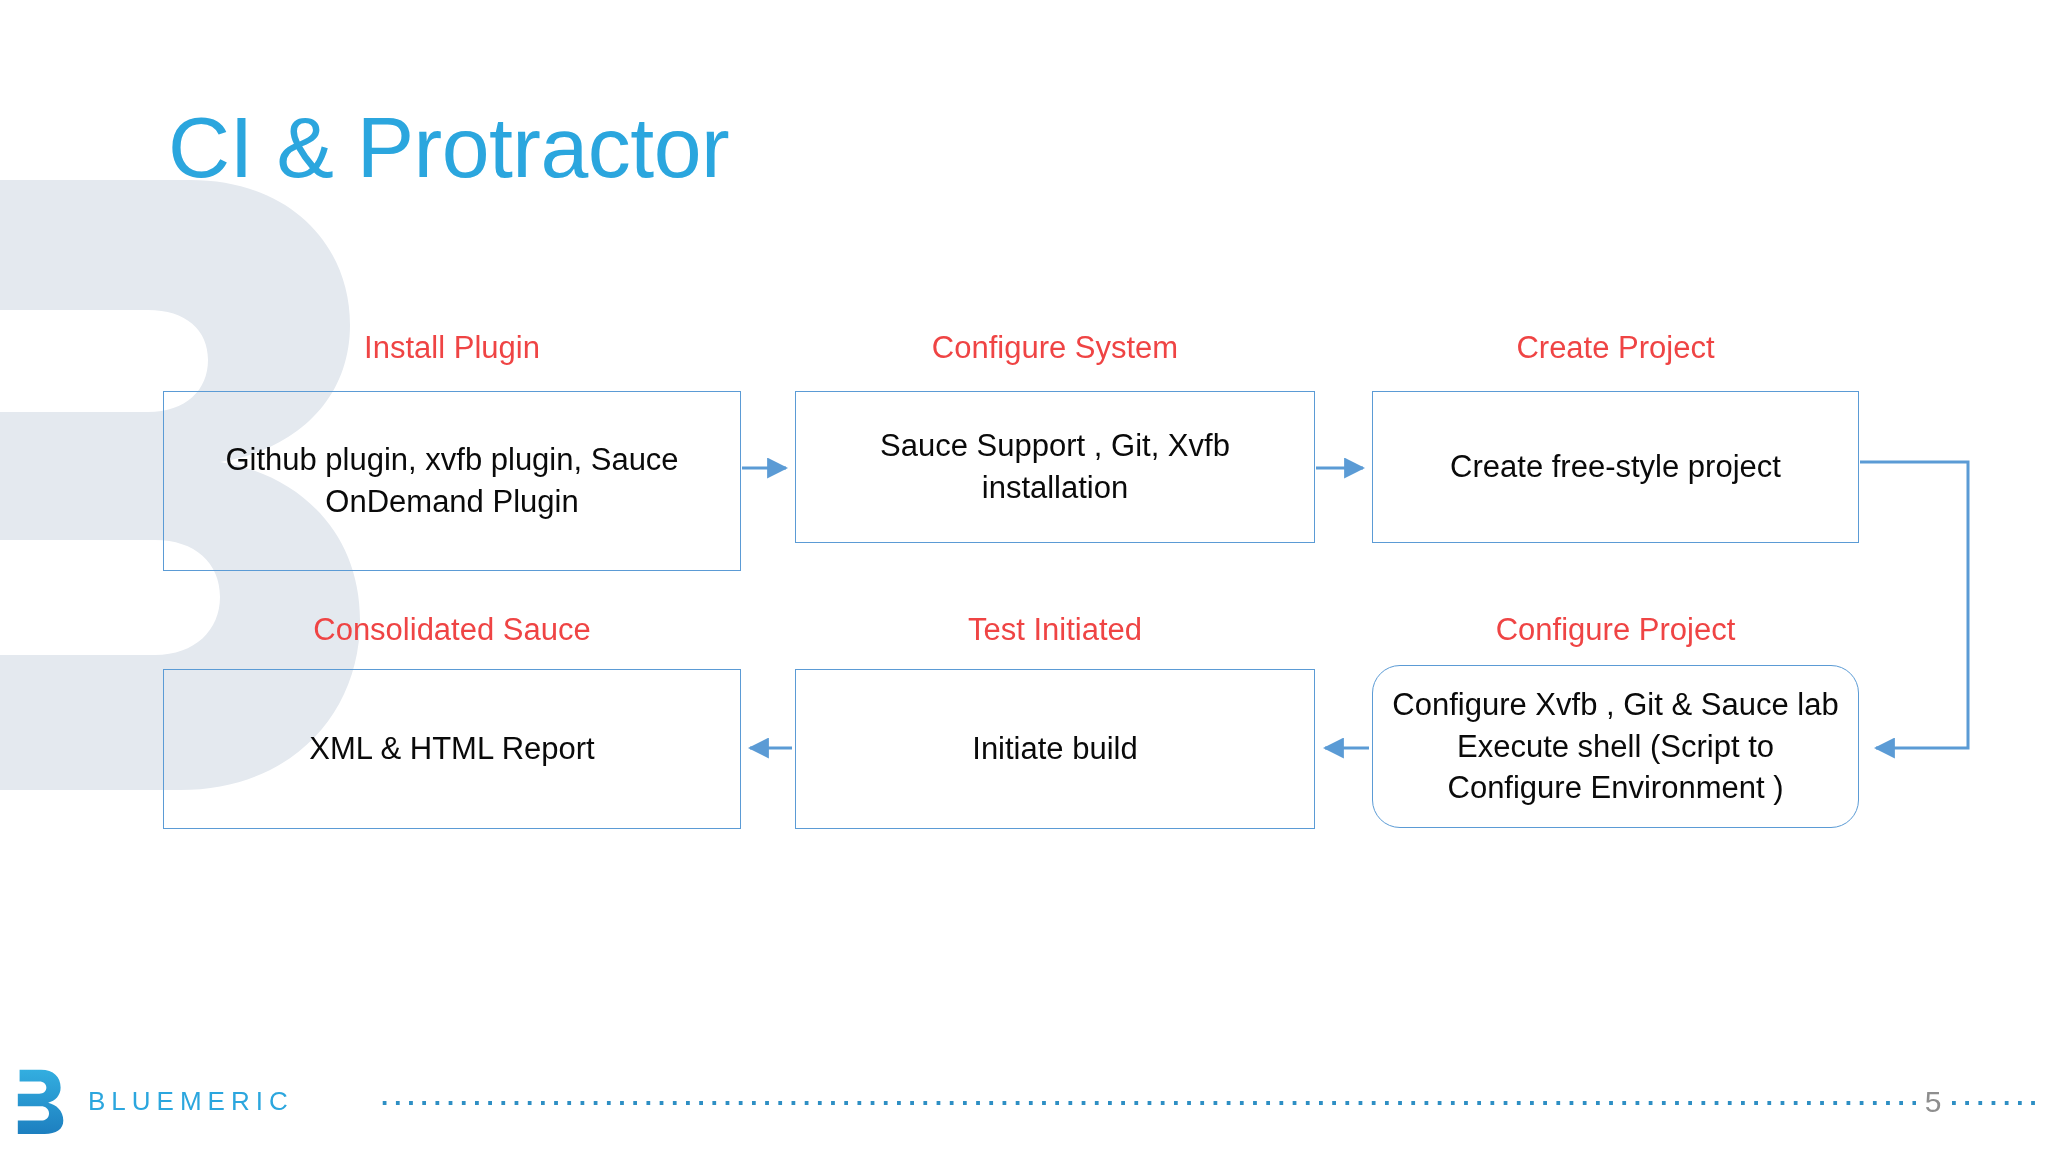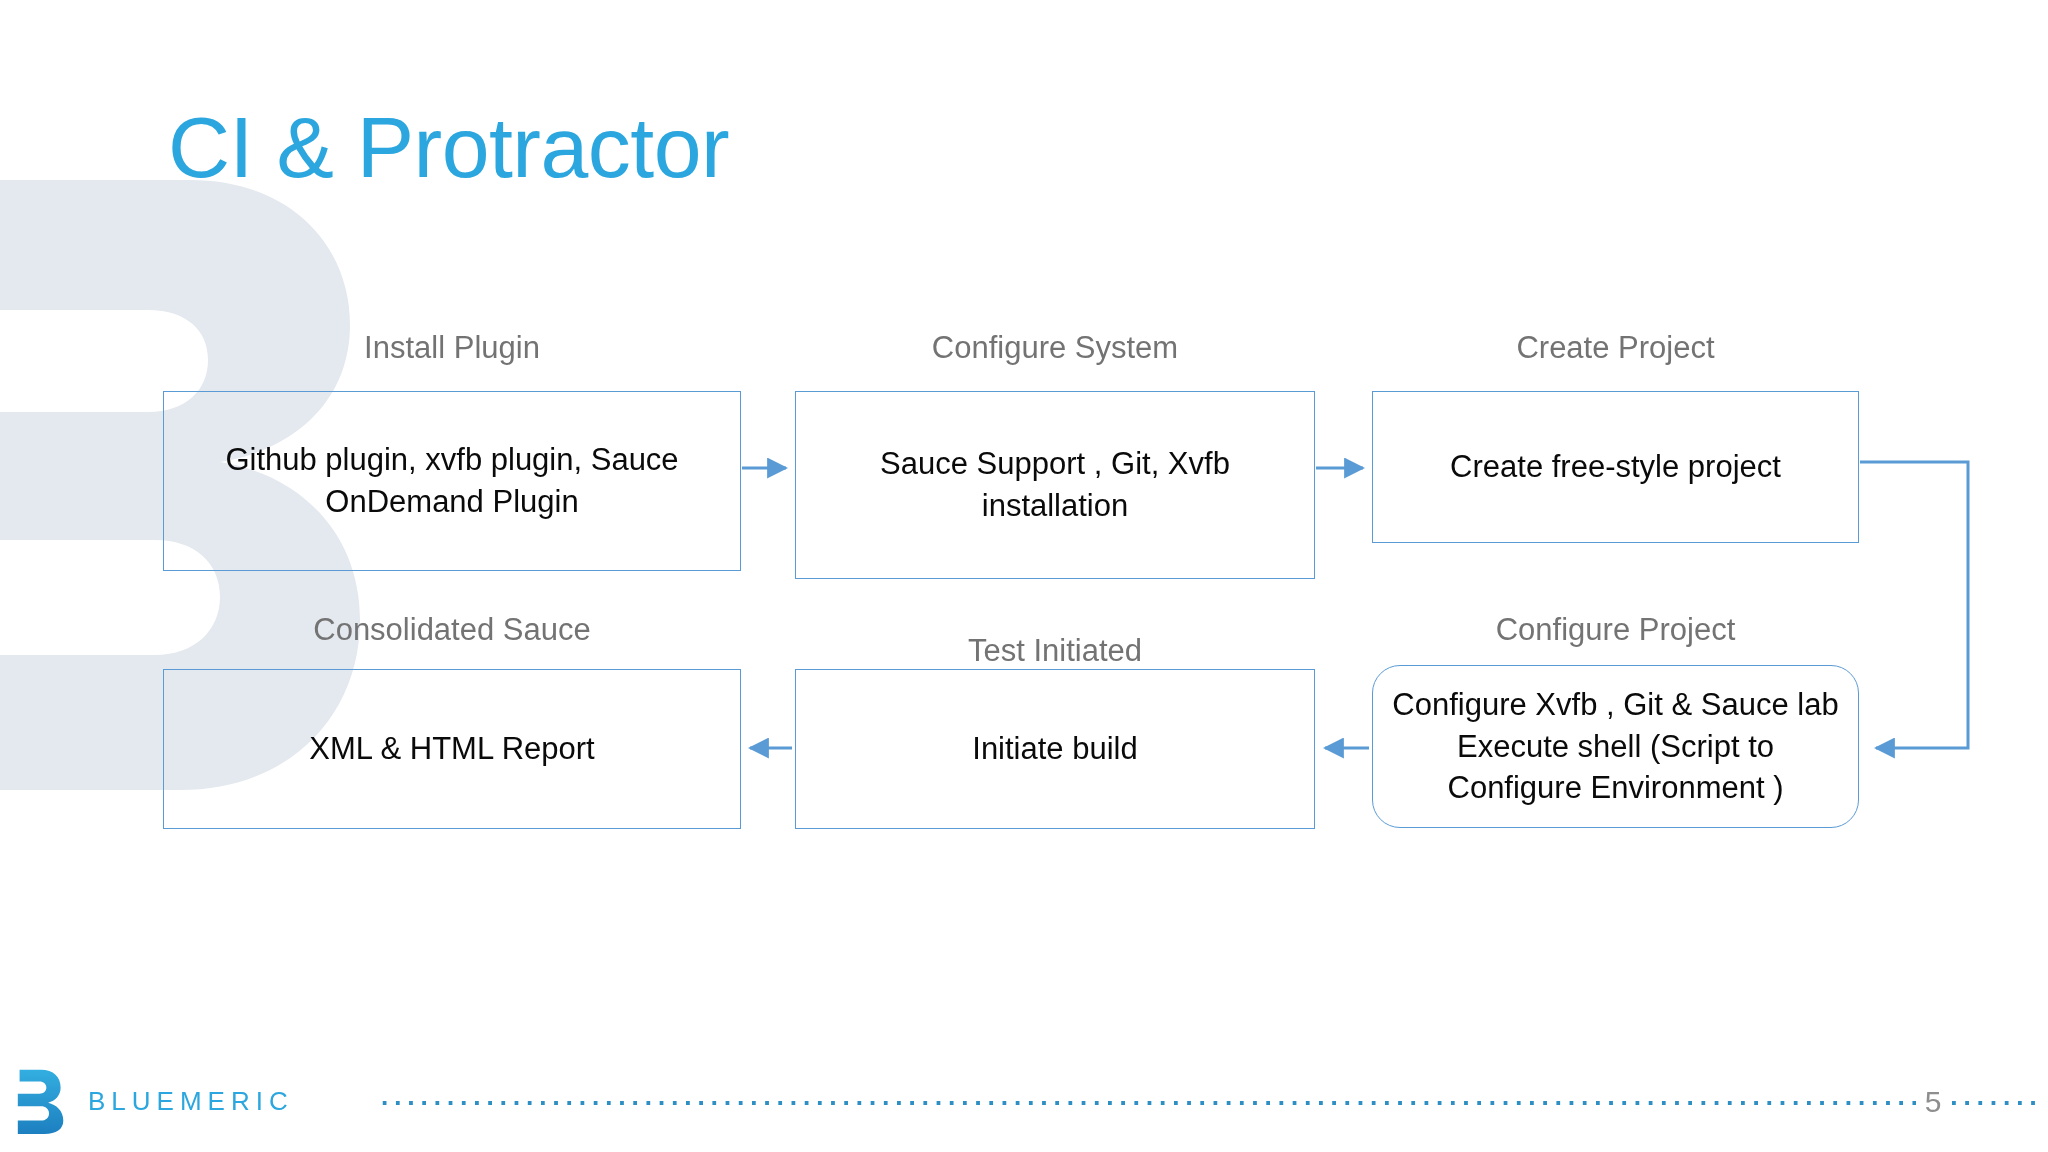--- a/index.html
+++ b/index.html
@@ -40,21 +40,21 @@
     color: #2BA6DE;
     letter-spacing: -0.5px;
     white-space: nowrap;
     margin-left: 20px;
   }
 
   
   .node-label {
     position: absolute;
     font-size: 31px;
-    color: #737373;
+    color: #ef4444;
     text-align: center;
     white-space: nowrap;
   }
 
   
   .node-box {
     position: absolute;
     box-sizing: border-box;
     border: 1.6px solid #5B9BD5;
     background: transparent;
@@ -141,35 +141,35 @@
   </svg>
 
   <div id="slide-title">CI &amp; Protractor</div>
 
   <div class="node-label" style="left:162px; top:330px; width:580px;">Install Plugin</div>
   <div class="node-box" style="left:163px; top:391px; width:578px; height:180px;">
     <div class="node-box-text">Github plugin, xvfb plugin, Sauce OnDemand Plugin</div>
   </div>
 
   <div class="node-label" style="left:795px; top:330px; width:520px;">Configure System</div>
-  <div class="node-box" style="left:795px; top:391px; width:520px; height:188px;">
+  <div class="node-box" style="left:795px; top:391px; width:520px; height:152px;">
     <div class="node-box-text">Sauce Support , Git, Xvfb installation</div>
   </div>
 
   <div class="node-label" style="left:1372px; top:330px; width:487px;">Create Project</div>
   <div class="node-box" style="left:1372px; top:391px; width:487px; height:152px;">
     <div class="node-box-text">Create free-style project</div>
   </div>
 
   <div class="node-label" style="left:163px; top:612px; width:578px;">Consolidated Sauce</div>
   <div class="node-box" style="left:163px; top:669px; width:578px; height:160px;">
     <div class="node-box-text">XML &amp; HTML Report</div>
   </div>
 
-  <div class="node-label" style="left:795px; top:612px; width:520px;margin-top:21px;">Test Initiated</div>
+  <div class="node-label" style="left:795px; top:612px; width:520px;">Test Initiated</div>
   <div class="node-box" style="left:795px; top:669px; width:520px; height:160px;">
     <div class="node-box-text">Initiate build</div>
   </div>
 
   <div class="node-label" style="left:1372px; top:612px; width:487px;">Configure Project</div>
   <div class="node-box" style="left:1372px; top:665px; width:487px; height:163px;border-radius:28px;">
     <div class="node-box-text">Configure Xvfb , Git &amp; Sauce lab Execute shell (Script to Configure Environment )</div>
   </div>
 
   <svg id="connectors" viewBox="0 0 2048 1152" xmlns="http://www.w3.org/2000/svg" aria-hidden="true">

